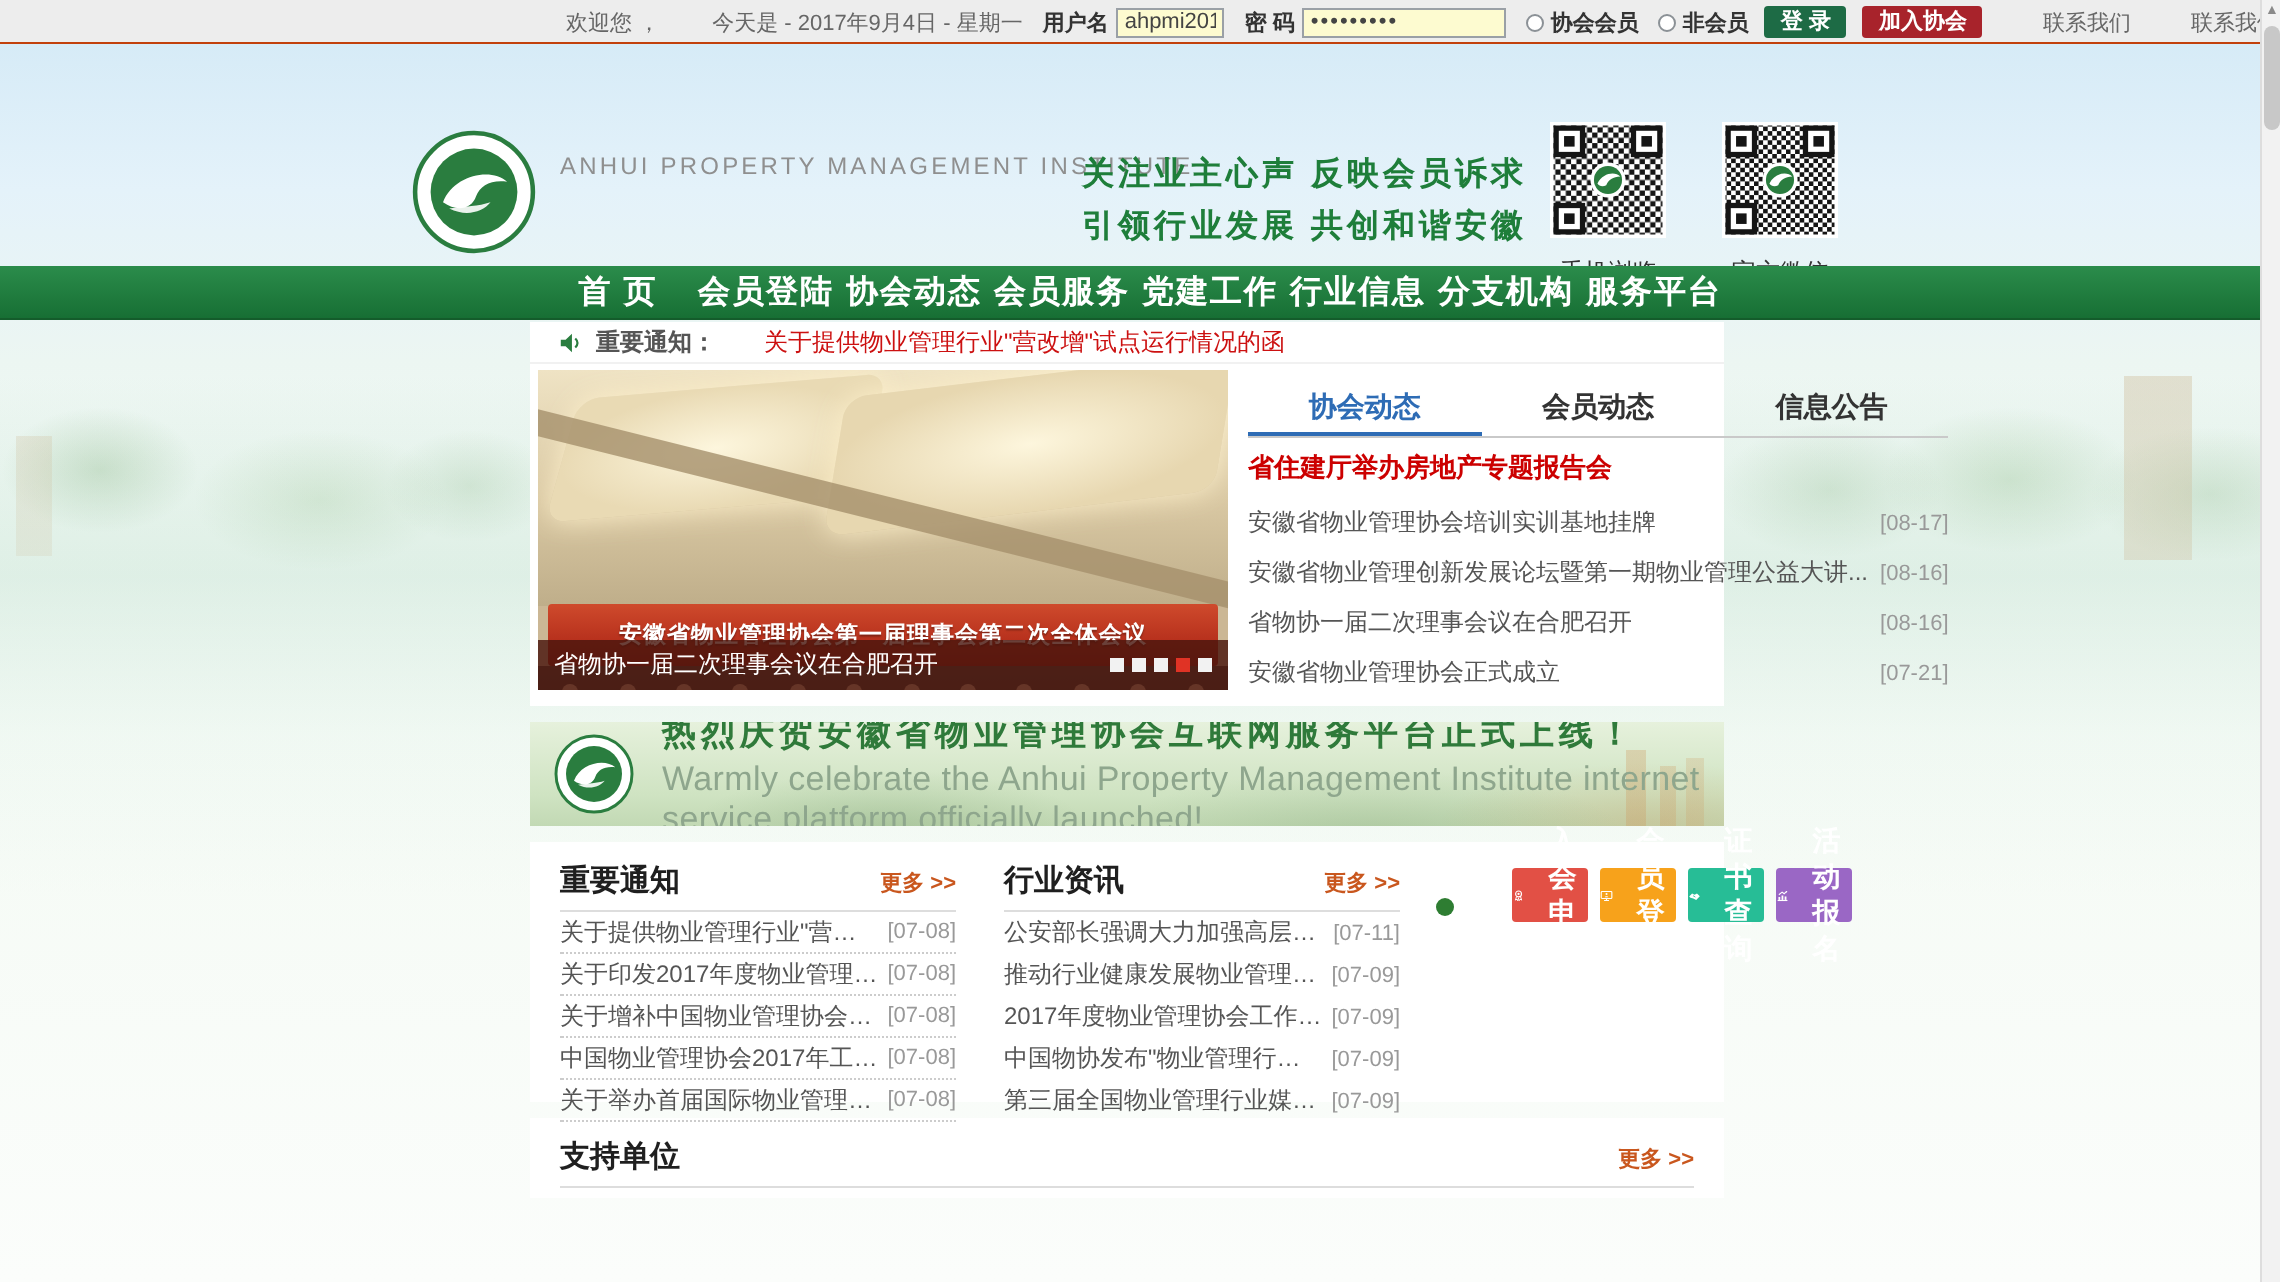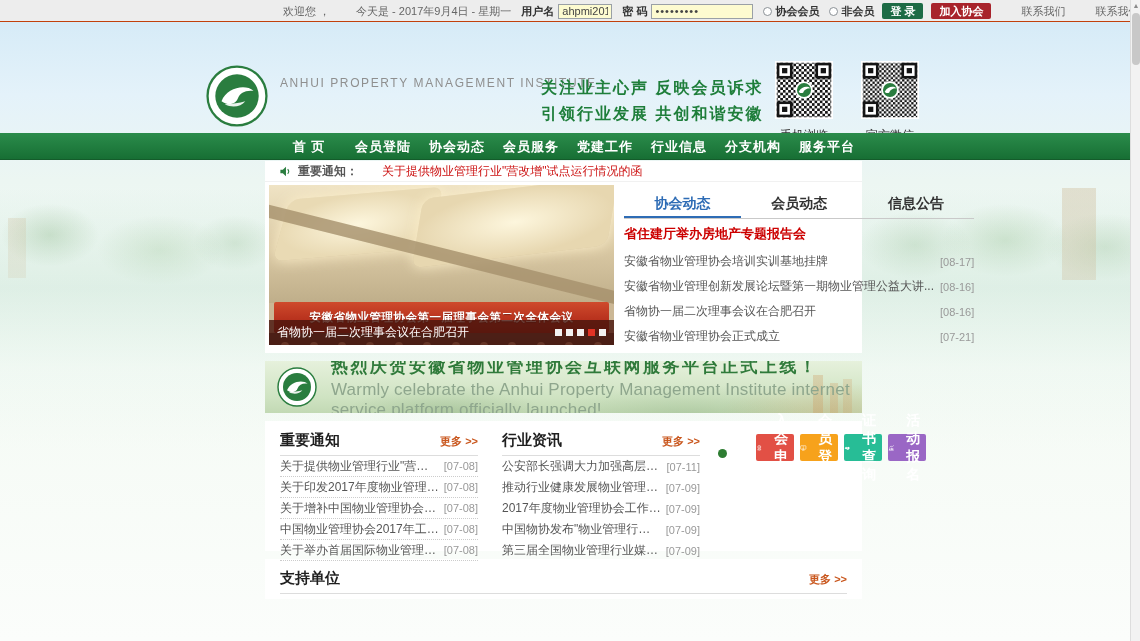--- a/index.html
+++ b/index.html
@@ -55,21 +55,21 @@
     letter-spacing:2px; line-height:26px; }
   .qr { position:absolute; top:39px; width:60px; text-align:center; }
   .qr1 { left:774px; } .qr2 { left:860px; }
   .qr-caption { font-size:12px; color:#333; margin-top:4px; white-space:nowrap; }
 
   
   .nav { position:absolute; top:133px; left:0; width:1140px; height:27px;
     background:linear-gradient(180deg,#2b8c4b,#1b springgreen 0); background:linear-gradient(180deg,#2b8c4b,#176f34);
     border-bottom:1px solid #145c2b; z-index:4; }
   .nav-inner { position:absolute; left:272px; width:592px; height:27px; display:flex; }
-  .nav a { flex:1; text-align:center; line-height:27px; color:#fff; font-size:13px; font-weight:bold;
+  .nav a { flex:1; text-align:center; line-height:27px; color:#fff; font-size:16px; font-weight:bold;
     text-decoration:none; letter-spacing:1px; cursor:pointer; }
 
   
   .content { position:absolute; left:265px; top:161px; width:597px; z-index:3; }
   .card { background:#fff; }
 
   
   .notice-row { height:21px; display:flex; align-items:center; padding:0 14px; gap:6px;
     border-bottom:1px solid #f1f1f1; }
   .notice-lbl { font-size:12px; font-weight:bold; color:#555; }

